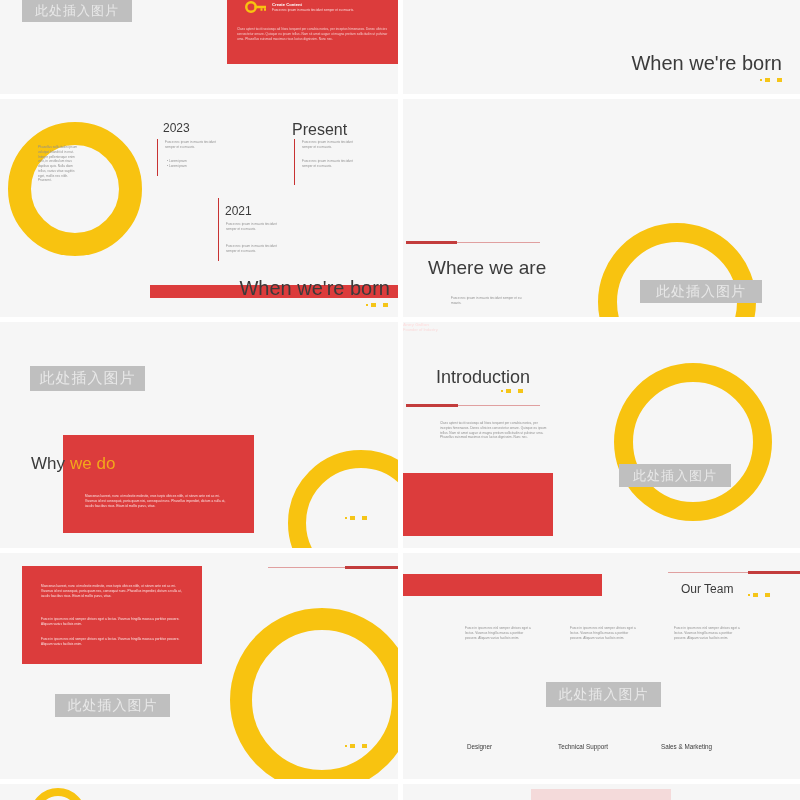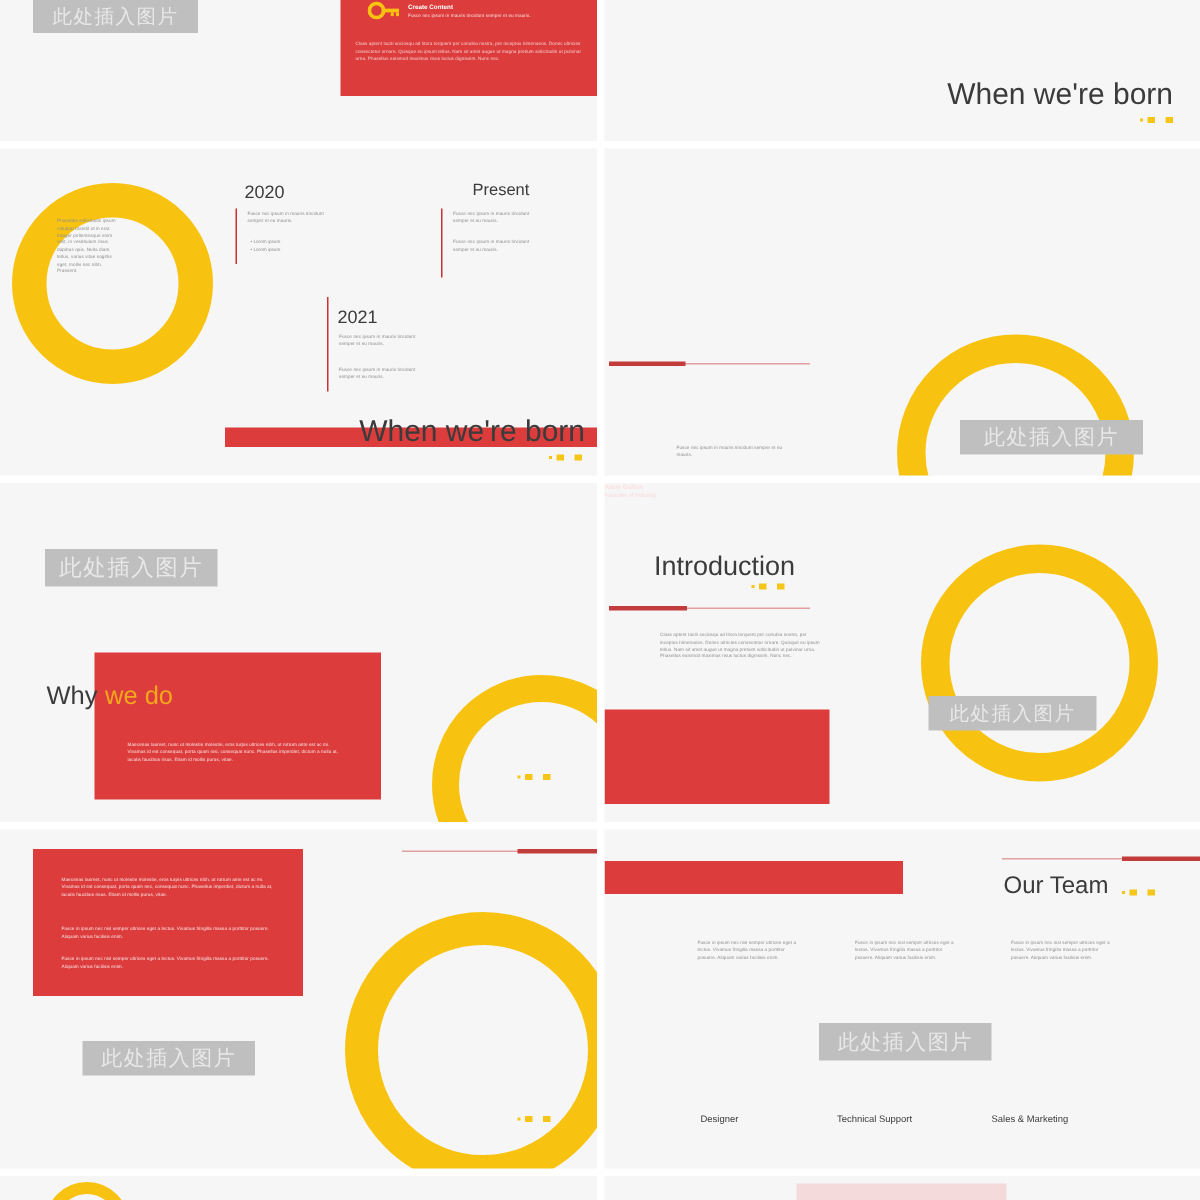--- a/index.html
+++ b/index.html
@@ -64,21 +64,21 @@
   #r0r-dots{right:18px;top:78px;}
 
   
   #r1l-ring{left:8px;top:23px;width:88px;height:88px;border-width:23px;}
   #r1l-ringtxt{left:38px;top:46px;width:40px;}
   #r1l-bar{left:150px;top:186px;width:248px;height:13px;}
   #r1l-2018{left:163px;top:22px;font-size:12px;}
   #r1l-2018tick{left:157px;top:40px;width:1px;height:37px;}
   #r1l-2018b{left:165px;top:41px;width:60px;}
   #r1l-2018bul{left:167px;top:60px;width:60px;}
-  #r1l-pres{left:315px;top:22px;font-size:11px;}
+  #r1l-pres{left:292px;top:22px;font-size:16px;}
   #r1l-prestick{left:294px;top:40px;width:1px;height:46px;}
   #r1l-presb1{left:302px;top:41px;width:62px;}
   #r1l-presb2{left:302px;top:60px;width:62px;}
   #r1l-2019{left:225px;top:105px;font-size:12px;}
   #r1l-2019tick{left:218px;top:99px;width:1px;height:63px;}
   #r1l-2019b1{left:226px;top:123px;width:62px;}
   #r1l-2019b2{left:226px;top:145px;width:62px;}
   #r1l-title{right:8px;top:178px;font-size:20px;}
   #r1l-dots{right:10px;top:204px;}
 
@@ -120,21 +120,21 @@
   #r3l-rule{left:268px;top:14px;width:130px;}
   #r3l-ruleS{left:345px;top:13px;width:53px;}
   #r3l-ring{left:230px;top:55px;width:140px;height:140px;border-width:22px;}
   #r3l-title{left:236px;top:94px;font-size:17px;}
   #r3l-dots{left:345px;top:191px;}
 
   
   #r3r-bar{left:0px;top:21px;width:199px;height:22px;}
   #r3r-rule{left:265px;top:19px;width:132px;}
   #r3r-ruleS{left:345px;top:18px;width:52px;}
-  #r3r-title{left:266px;top:29px;font-size:16px;}
+  #r3r-title{left:278px;top:29px;font-size:12px;}
   #r3r-tdots{left:345px;top:40px;}
   #r3r-ph{left:143px;top:129px;width:115px;height:25px;font-size:14px;}
   .team-col{position:absolute;width:70px;}
   #r3r-c1{left:62px;top:73px;}
   #r3r-c2{left:167px;top:73px;}
   #r3r-c3{left:271px;top:73px;}
   .team-lbl{position:absolute;font-size:6.3px;color:#3b3b3b;white-space:nowrap;}
   #r3r-l1{left:64px;top:190px;}
   #r3r-l2{left:155px;top:190px;}
   #r3r-l3{left:258px;top:190px;}
@@ -175,21 +175,21 @@
         <i class="d3"></i>
       </div>
   </div>
 
   <div class="slide s-r1 s-left">
     <div class="ring" id="r1l-ring"></div>
     <div class="body-txt" id="r1l-ringtxt">Phasellus sollicitudin ipsum volutpat blandit id in erat. Integer pellentesque enim velit, in vestibulum risus dapibus quis. Nulla diam tellus, varius vitae sagittis eget, mollis nec nibh. Praesent.</div>
 
     <div class="redbox" id="r1l-bar"></div>
 
-    <div class="h-title" id="r1l-2018">2020</div>
+    <div class="h-title" id="r1l-2018">2023</div>
     <div class="tick-red" id="r1l-2018tick"></div>
     <div class="body-txt" id="r1l-2018b">Fusce nec ipsum in mauris tincidunt semper et eu mauris.</div>
     <div class="bullet" id="r1l-2018bul">
       <div>• <span>Lorem ipsum</span></div>
       <div>• <span>Lorem ipsum</span></div>
     </div>
 
     <div class="h-title" id="r1l-pres">Present</div>
     <div class="tick-red" id="r1l-prestick"></div>
     <div class="body-txt" id="r1l-presb1">Fusce nec ipsum in mauris tincidunt semper et eu mauris.</div>
@@ -204,20 +204,21 @@
     <div class="dots" id="r1l-dots">
         <i class="d1"></i>
         <i class="d2"></i>
         <i class="d3"></i>
       </div>
   </div>
 
   <div class="slide s-r1 s-right">
     <div class="rule" id="r1r-rule"></div>
     <div class="rule-strong" id="r1r-rulestrong"></div>
+    <div class="h-title" id="r1r-title">Where we are</div>
 
     <div class="body-txt" id="r1r-b1">Fusce nec ipsum in mauris tincidunt semper et eu mauris.</div>
 
     <div class="ring" id="r1r-ring"></div>
     <div class="imgph" id="r1r-ph">此处插入图片</div>
 
   </div>
 
   <div class="slide s-r2 s-left">
     <div class="imgph" id="r2l-ph">此处插入图片</div>

